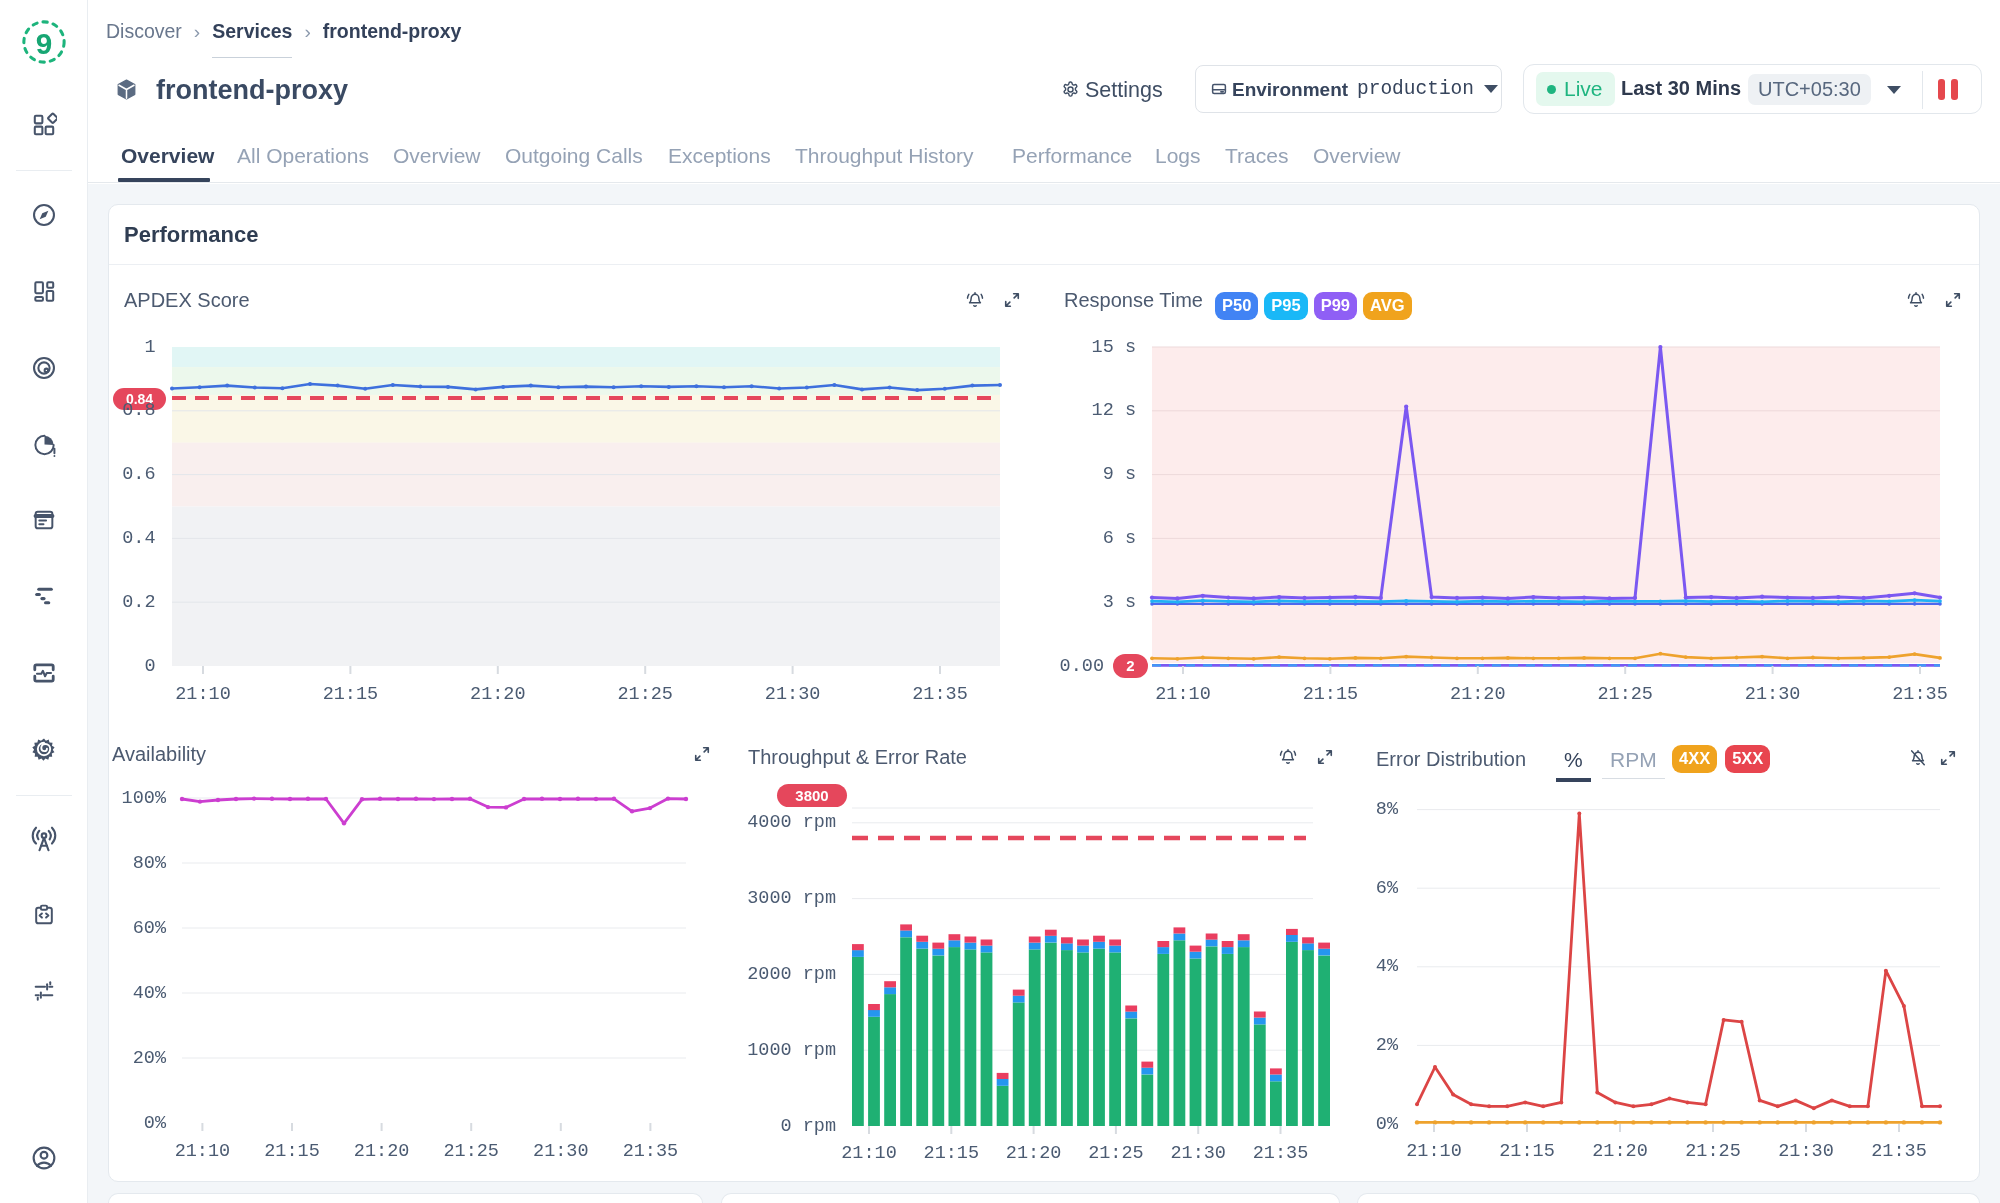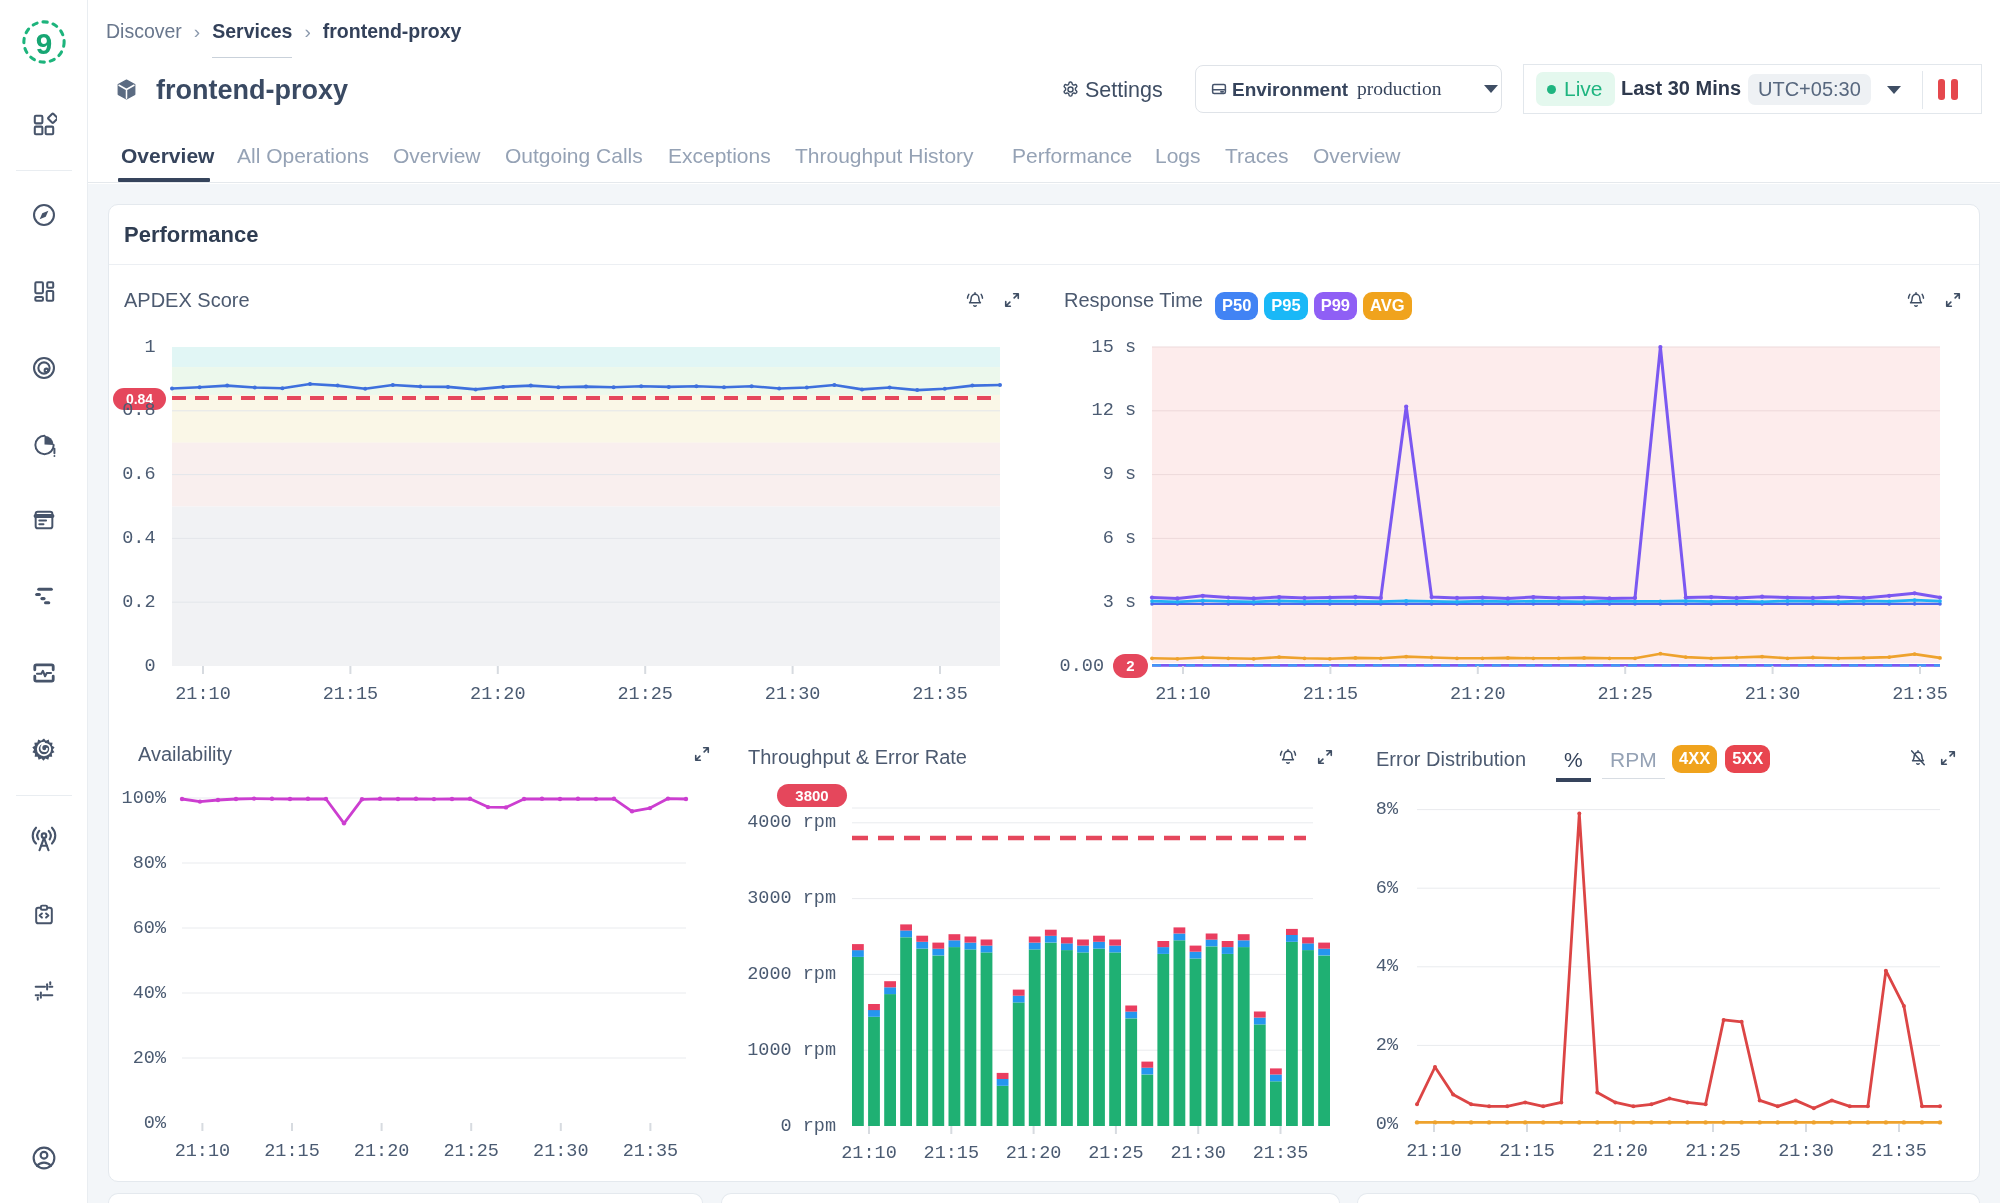--- a/index.html
+++ b/index.html
@@ -126,25 +126,25 @@
     </svg></div>
 <div style="position:absolute;left:1085px;top:78px;font-size:21.5px;color:#3f4e64;font-weight:500">Settings</div>
 
 <div style="position:absolute;left:1195px;top:65px;width:307px;height:48px;border:1px solid #dfe3e8;border-radius:8px;background:#fff">
   <div style="position:absolute;left:14px;top:14px"><svg width="18" height="18" viewBox="0 0 24 24" fill="none" stroke="#45536b" stroke-width="2.0" stroke-linecap="round" stroke-linejoin="round">
         <rect x="3.5" y="6" width="17" height="12" rx="2"></rect>
         <path d="M3.5 13 h17"></path>
         <path d="M14.5 15.8 h3.2" stroke-width="2.2"></path>
       </svg></div>
   <span style="position:absolute;left:36px;top:13px;font-size:19px;color:#36445c;font-weight:bold">Environment</span>
-  <span style="position:absolute;left:161px;top:12px;font-size:19.5px;color:#36445c;font-family:Liberation Serif, serif">production</span>
+  <span style="position:absolute;left:161px;top:12px;font-size:19.5px;color:#36445c;font-family:Liberation Mono, monospace">production</span>
   <span style="position:absolute;left:288px;top:19px;width:0;height:0;border-left:7px solid transparent;border-right:7px solid transparent;border-top:8px solid #3f4e64"></span>
 </div>
 
-<div style="position:absolute;left:1523px;top:64px;width:459px;height:50px;border:1px solid #e2e7ec;border-radius:0;background:#fff">
+<div style="position:absolute;left:1523px;top:64px;width:459px;height:50px;border:1px solid #e2e7ec;border-radius:11px;background:#fff">
   <span style="position:absolute;left:12px;top:7px;height:34px;background:#e4f8ee;border-radius:7px;padding:0 12px 0 28px;font-size:21px;line-height:33px;color:#1fb580">
     <span style="position:absolute;left:11px;top:13px;width:9px;height:9px;border-radius:50%;background:#1fb580"></span>Live</span>
   <span style="position:absolute;left:97px;top:12px;font-size:20px;color:#2f3a4e;font-weight:bold">Last 30 Mins</span>
   <span style="position:absolute;left:224px;top:9px;height:31px;background:#eef1f4;border-radius:7px;padding:0 10px;font-size:20px;line-height:30px;color:#57677e">UTC+05:30</span>
   <span style="position:absolute;left:363px;top:21px;width:0;height:0;border-left:7px solid transparent;border-right:7px solid transparent;border-top:8px solid #3f4e64"></span>
   <span style="position:absolute;left:398px;top:6px;height:38px;border-left:1px solid #e2e7ec"></span>
   <span style="position:absolute;left:414px;top:14px;width:7px;height:21px;background:#e5484d;border-radius:3px"></span>
   <span style="position:absolute;left:427px;top:14px;width:7px;height:21px;background:#e5484d;border-radius:3px"></span>
 </div>
 
@@ -180,21 +180,21 @@
       <path d="M12 5.2 a4.6 4.6 0 0 0 -4.6 4.6 c0 3.4 -1 4.6 -1.9 5.6 h13 c-.9 -1 -1.9 -2.2 -1.9 -5.6 a4.6 4.6 0 0 0 -4.6 -4.6z"></path>
       <path d="M10.6 18.8 a1.6 1.6 0 0 0 2.8 0"></path>
       <path d="M12 3.2 v2"></path>
       <path d="M4.6 5.2 a9 9 0 0 0 -1.6 4.6 M19.4 5.2 a9 9 0 0 1 1.6 4.6"></path>
     </svg></div>
 <div class="cicons" style="left:1943px;top:290px"><svg width="20" height="20" viewBox="0 0 24 24" fill="none" stroke="#3f4e64" stroke-width="2.0" stroke-linecap="round" stroke-linejoin="round">
       <path d="M14 4.5 h5.5 v5.5 M14.6 9.4 l4.3-4.3"></path>
       <path d="M10 19.5 h-5.5 v-5.5 M9.4 14.6 l-4.3 4.3"></path>
     </svg></div>
 
-<div class="ctitle" style="left:138px;top:743px">Availability</div>
+<div class="ctitle" style="left:112px;top:743px">Availability</div>
 <div class="cicons" style="left:692px;top:744px"><svg width="20" height="20" viewBox="0 0 24 24" fill="none" stroke="#3f4e64" stroke-width="2.0" stroke-linecap="round" stroke-linejoin="round">
       <path d="M14 4.5 h5.5 v5.5 M14.6 9.4 l4.3-4.3"></path>
       <path d="M10 19.5 h-5.5 v-5.5 M9.4 14.6 l-4.3 4.3"></path>
     </svg></div>
 
 <div class="ctitle" style="left:748px;top:746px">Throughput &amp; Error Rate</div>
 <div class="cicons" style="left:1278px;top:747px"><svg width="20" height="20" viewBox="0 0 24 24" fill="none" stroke="#3f4e64" stroke-width="1.8" stroke-linecap="round" stroke-linejoin="round">
       <path d="M12 5.2 a4.6 4.6 0 0 0 -4.6 4.6 c0 3.4 -1 4.6 -1.9 5.6 h13 c-.9 -1 -1.9 -2.2 -1.9 -5.6 a4.6 4.6 0 0 0 -4.6 -4.6z"></path>
       <path d="M10.6 18.8 a1.6 1.6 0 0 0 2.8 0"></path>
       <path d="M12 3.2 v2"></path>

